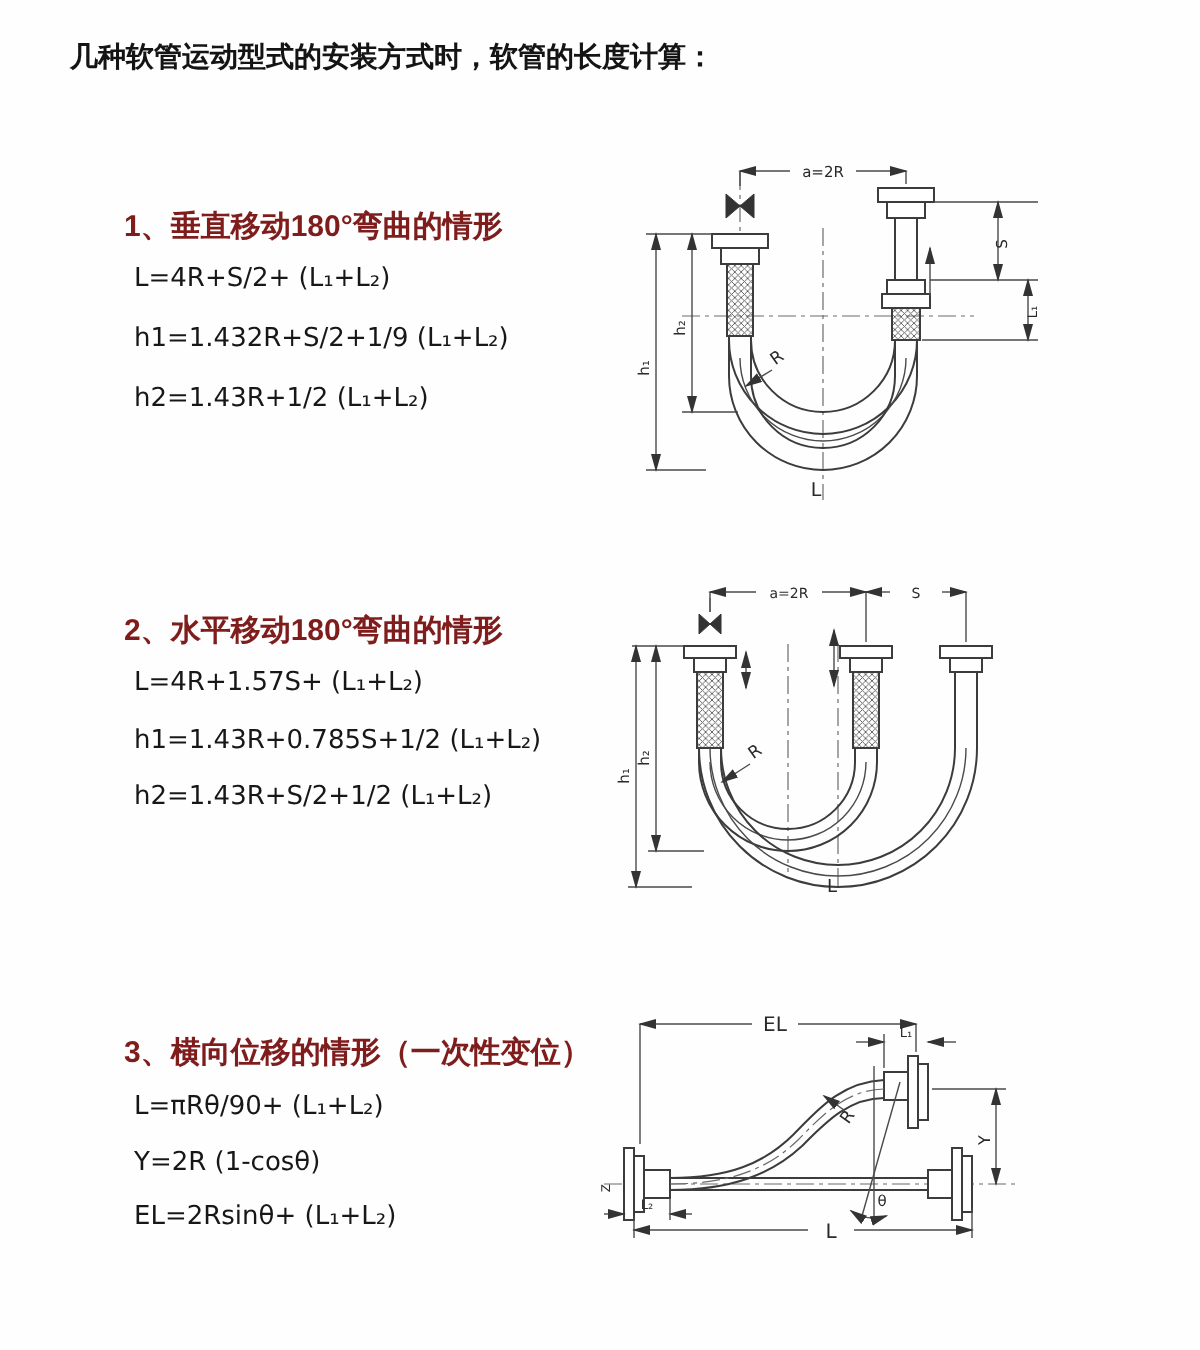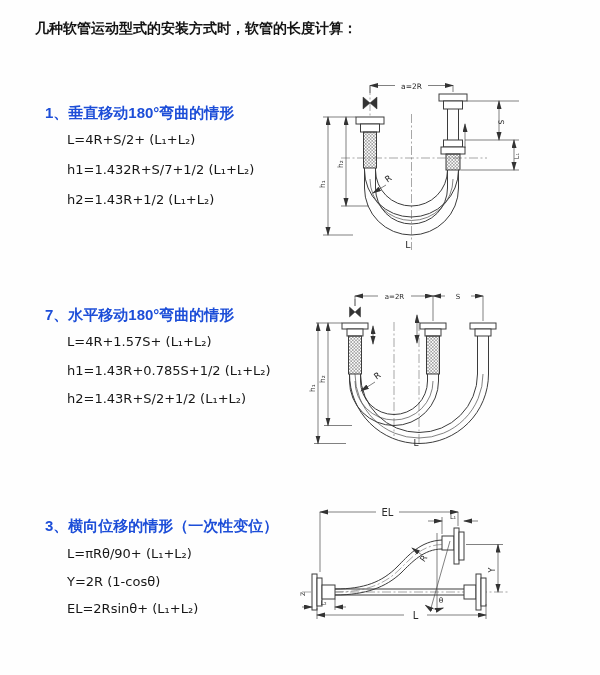--- a/index.html
+++ b/index.html
@@ -8,22 +8,22 @@
     background:#fdfdfd;
     font-family:"Liberation Sans","DejaVu Sans",sans-serif;
   }
   .page{position:absolute;inset:0;background:#fefefe;}
   .title{
     position:absolute;left:35px;top:20px;
     font-size:14px;font-weight:bold;color:#141414;
     white-space:nowrap;
   }
   .heading{
-    position:absolute;left:45px;
-    font-size:15px;font-weight:bold;color:#1d4ed8;white-space:nowrap;
+    position:absolute;left:62px;
+    font-size:15px;font-weight:bold;color:#7f1d1d;white-space:nowrap;
   }
   .formula{
     position:absolute;left:67px;
     font-size:13px;color:#171717;white-space:nowrap;
     font-family:"DejaVu Sans","Liberation Sans",sans-serif;
   }
   svg.diag{position:absolute;}
   .ln{stroke:#3c3c3c;stroke-width:1;fill:none;}
   .ln rect{stroke:#3c3c3c;stroke-width:1;}
   .thin{stroke:#4a4a4a;stroke-width:0.7;fill:none;}
@@ -33,24 +33,24 @@
 </style>
 </head>
 <body>
 
 <div class="page">
 
   <div class="title">几种软管运动型式的安装方式时，软管的长度计算：</div>
 
   <div class="heading" style="top:104px">1、垂直移动180°弯曲的情形</div>
   <div class="formula" style="top:132px">L=4R+S/2+ (L₁+L₂)</div>
-  <div class="formula" style="top:162px">h1=1.432R+S/7+1/2 (L₁+L₂)</div>
+  <div class="formula" style="top:162px">h1=1.432R+S/2+1/9 (L₁+L₂)</div>
   <div class="formula" style="top:192px">h2=1.43R+1/2 (L₁+L₂)</div>
 
-  <div class="heading" style="top:306px">7、水平移动180°弯曲的情形</div>
+  <div class="heading" style="top:306px">2、水平移动180°弯曲的情形</div>
   <div class="formula" style="top:334px">L=4R+1.57S+ (L₁+L₂)</div>
   <div class="formula" style="top:363px">h1=1.43R+0.785S+1/2 (L₁+L₂)</div>
   <div class="formula" style="top:391px">h2=1.43R+S/2+1/2 (L₁+L₂)</div>
 
   <div class="heading" style="top:517px">3、横向位移的情形（一次性变位）</div>
   <div class="formula" style="top:546px">L=πRθ/90+ (L₁+L₂)</div>
   <div class="formula" style="top:574px">Y=2R (1-cosθ)</div>
   <div class="formula" style="top:601px">EL=2Rsinθ+ (L₁+L₂)</div>
 
   <svg class="diag" style="left:313px;top:72px" width="277" height="192" viewBox="0 0 277 192">

